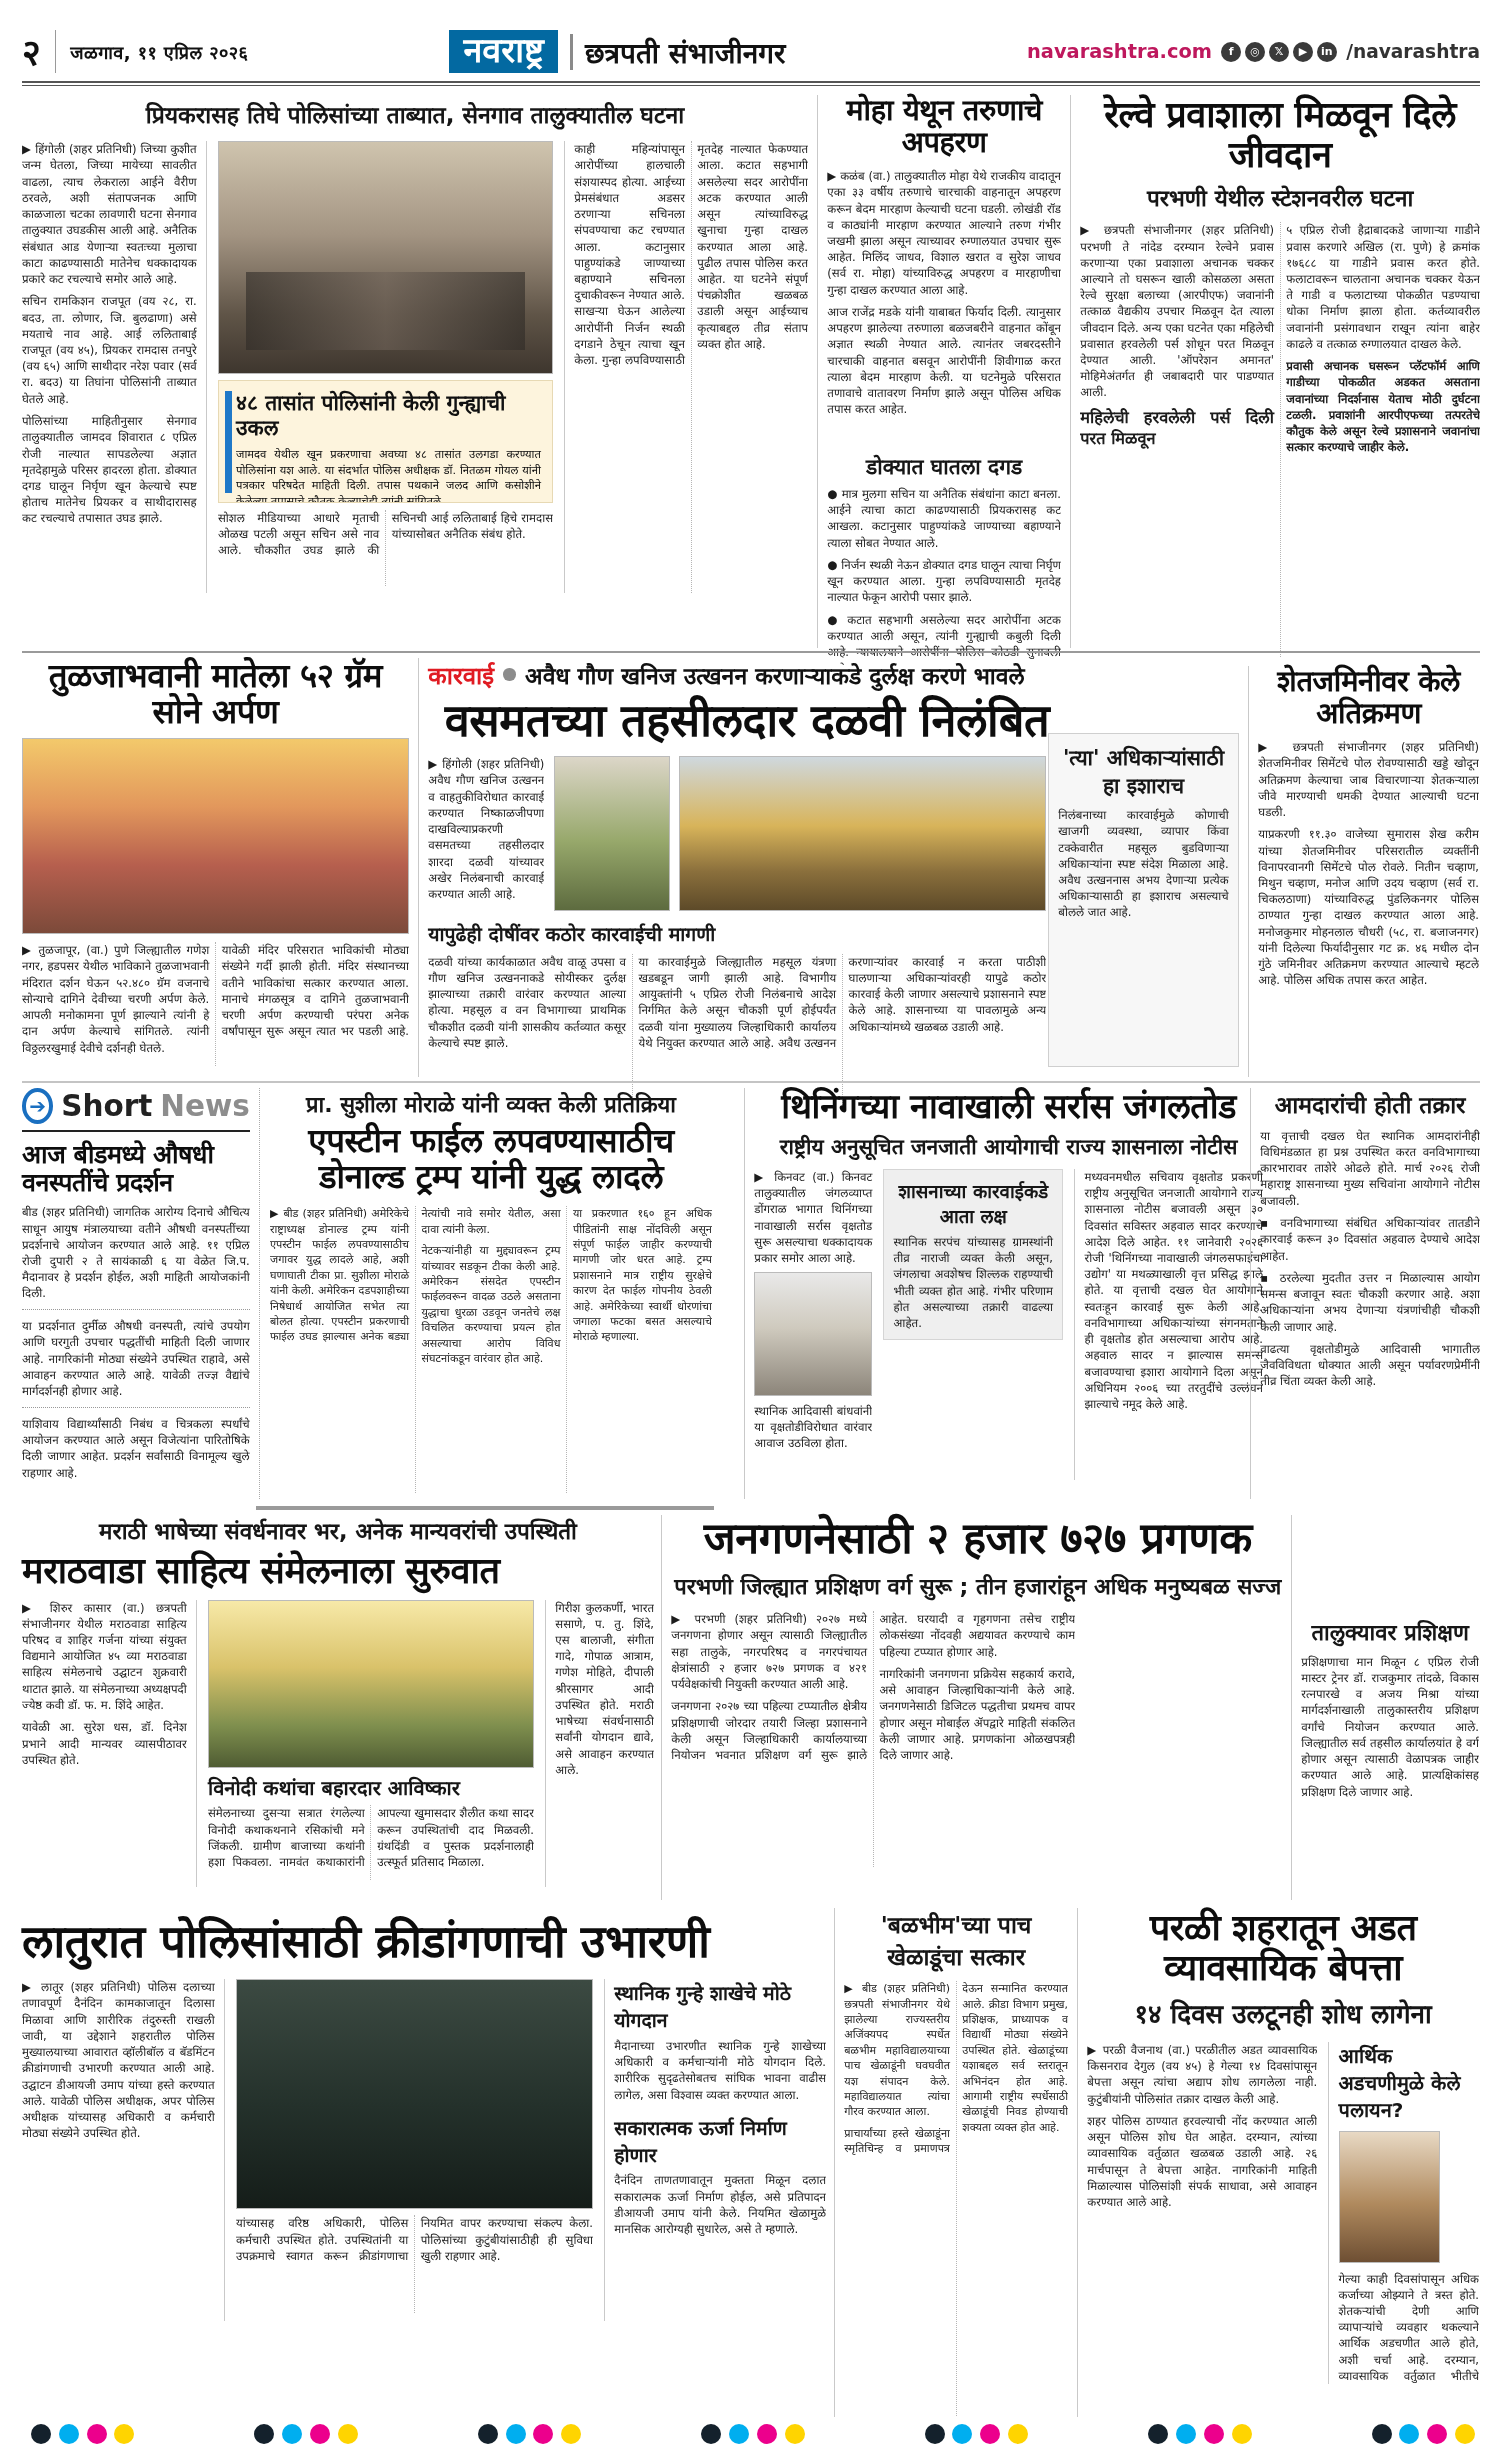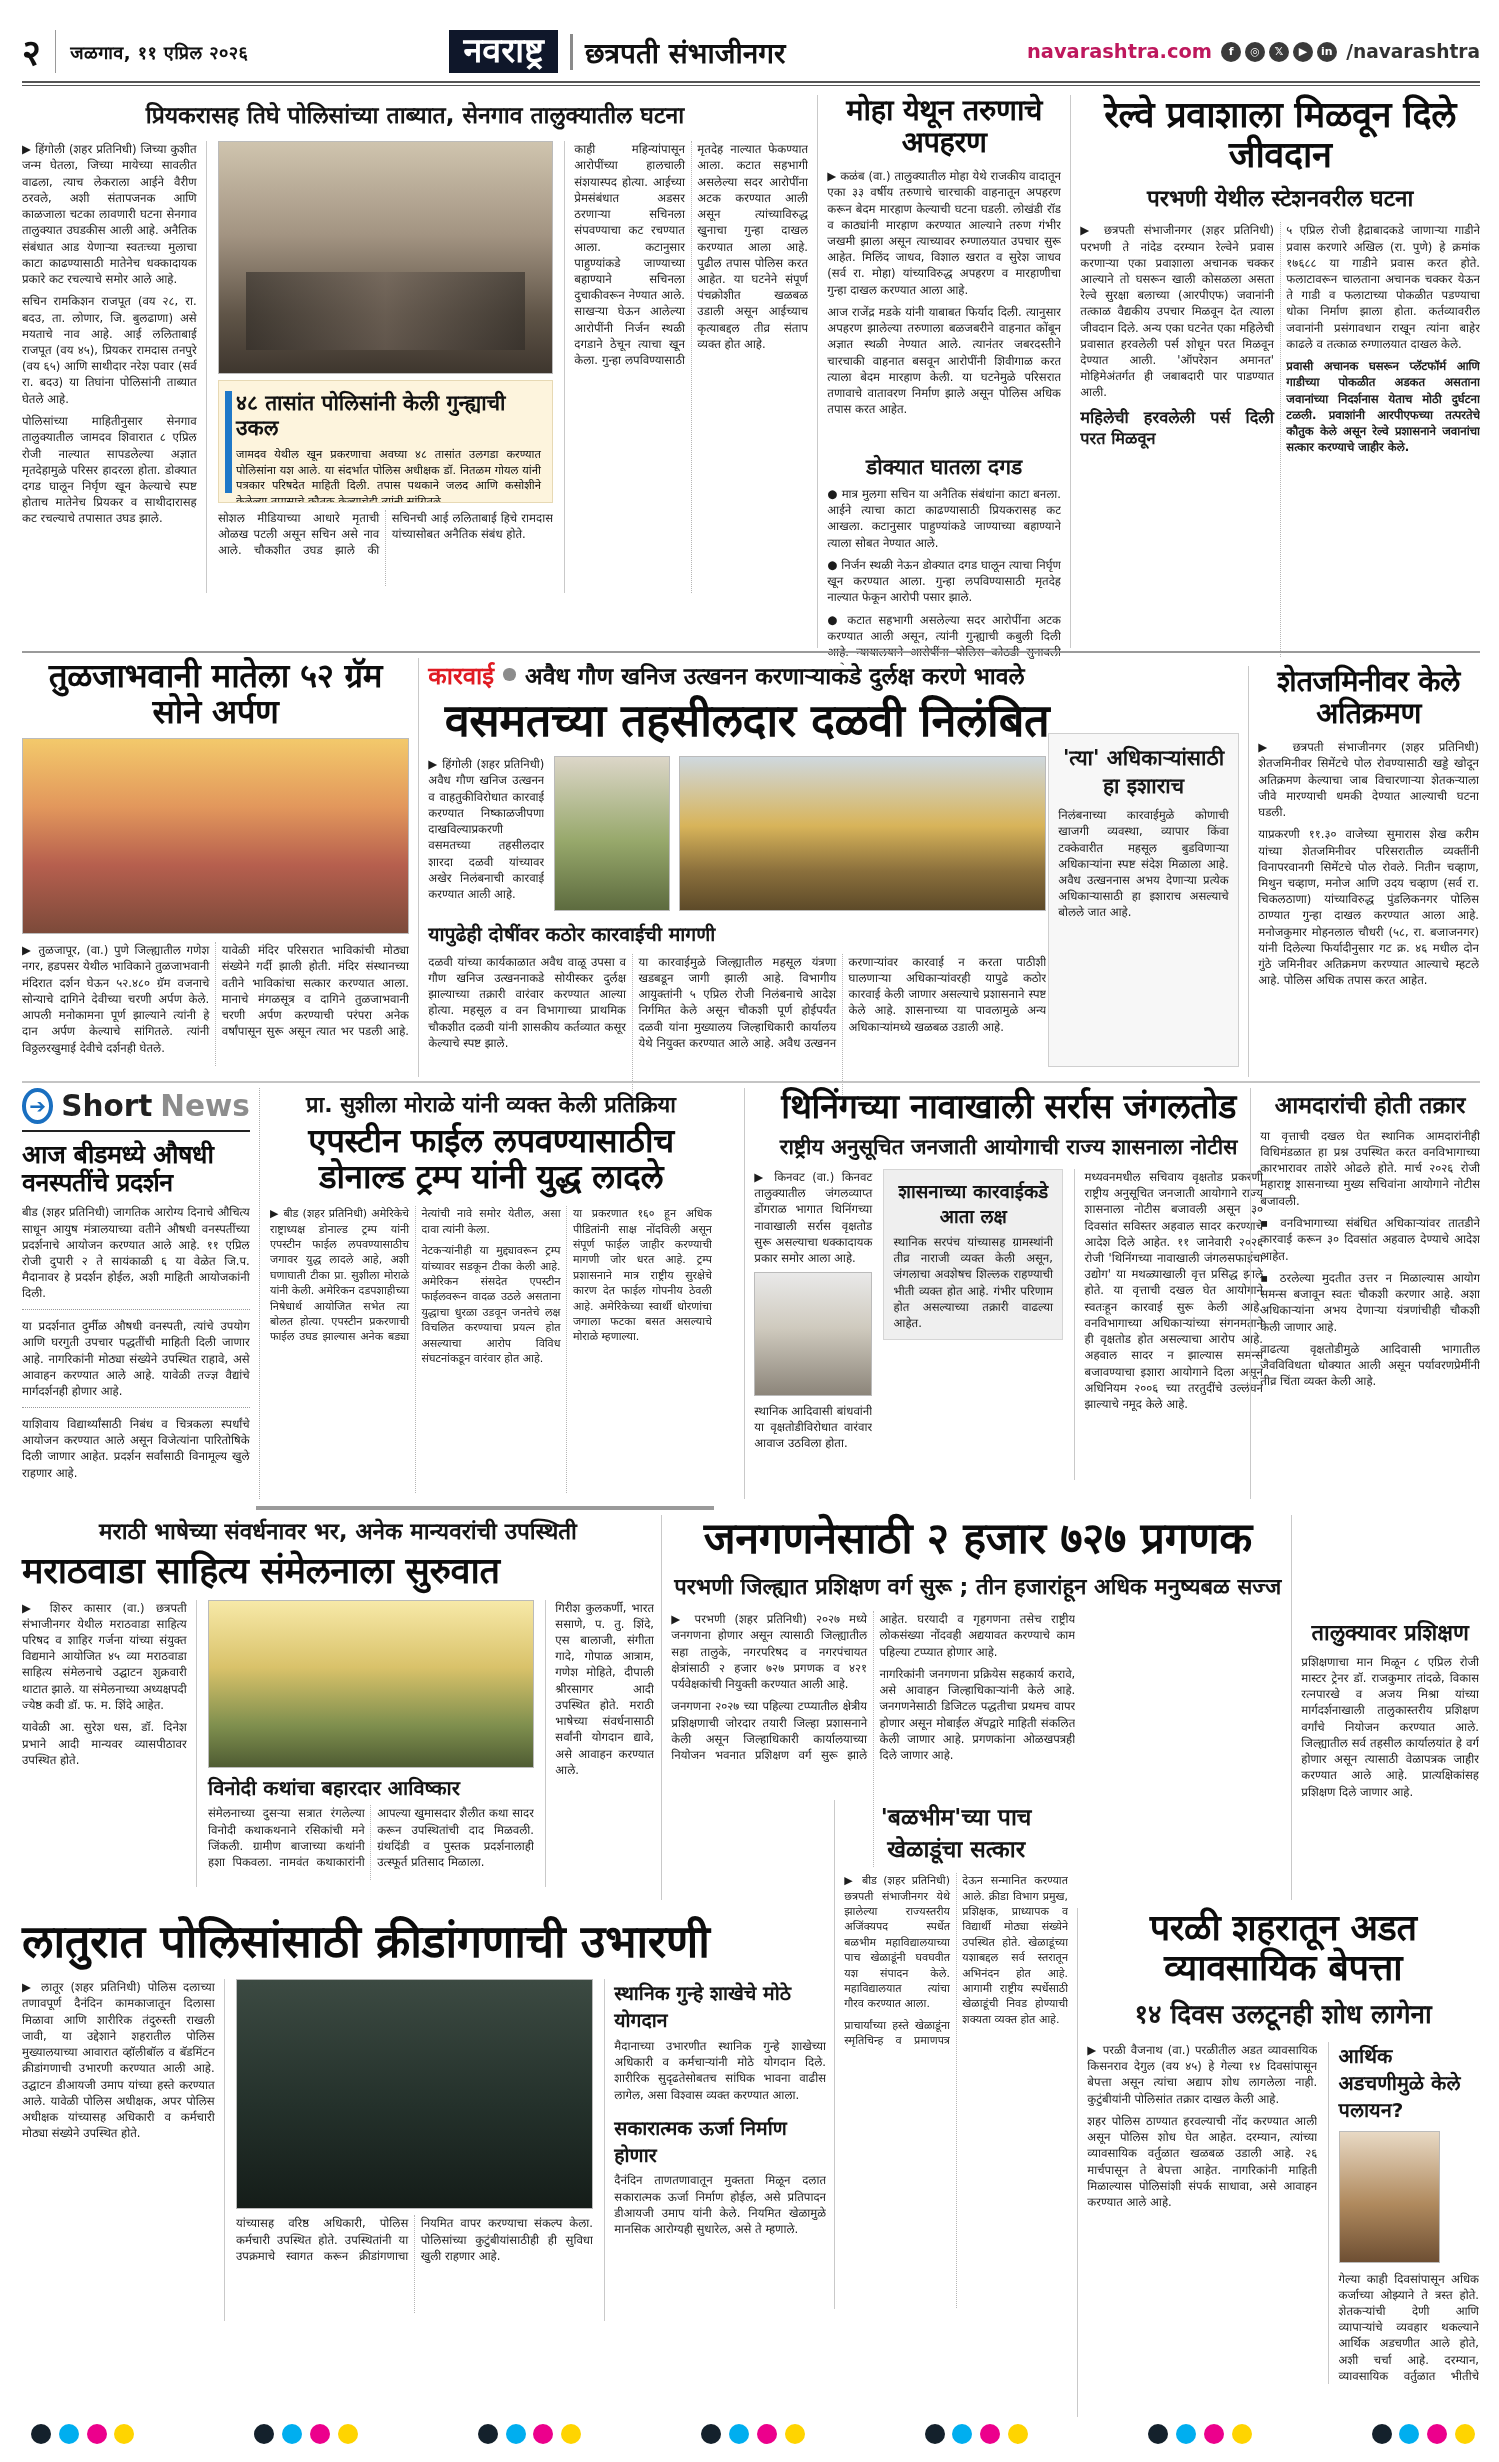--- a/index.html
+++ b/index.html
@@ -5,21 +5,21 @@
   * { margin:0; padding:0; box-sizing:border-box; }
   html,body { background:#e8e8e8; }
   body { font-family:"DejaVu Sans", sans-serif; }
   .page { position:relative; width:1500px; height:2462px; background:#ffffff; margin:0 auto; overflow:hidden; color:#111; }
   .abs { position:absolute; }
 
   
   .pageno { font-size:36px; font-weight:700; }
   .hdr-divider { width:1.6px; background:#9a9a9a; }
   .dateline { font-size:18px; font-weight:700; letter-spacing:0.4px; }
-  .masthead { background:#0f172a; color:#fff; font-weight:800; font-size:34px; padding:3.1px 14px 6.2px; line-height:1; }
+  .masthead { background:#0369a1; color:#fff; font-weight:800; font-size:34px; padding:3.1px 14px 6.2px; line-height:1; }
   .edition { font-size:28px; font-weight:800; }
   .hdr-vbar { width:2.3px; height:36px; background:#8a8a8a; }
   .website { font-size:19.4px; color:#be185d; font-weight:600; }
   .social { display:flex; gap:3.9px; align-items:center; }
   .sicon { width:20px; height:20px; border-radius:50%; background:#3a3a3a; color:#fff; font-size:11px; font-weight:700; display:flex; align-items:center; justify-content:center; }
   .handle { font-size:18.6px; color:#333; font-weight:600; }
   .rule-double { border-top:2.3px solid #555; border-bottom:0.8px solid #555; height:5.4px; }
   .rule-gray { background:#9a9a9a; height:3.1px; }
 
   
@@ -291,21 +291,21 @@
       </div>
       <div class="clip vsep-l" style="flex:1; height:100%;">
         <div class="sub" style="font-size:19.4px; text-align:left;">स्थानिक गुन्हे शाखेचे मोठे योगदान</div>
         <div class="body-t" style="margin-top:4.7px;">मैदानाच्या उभारणीत स्थानिक गुन्हे शाखेच्या अधिकारी व कर्मचाऱ्यांनी मोठे योगदान दिले. शारीरिक सुदृढतेसोबतच सांघिक भावना वाढीस लागेल, असा विश्वास व्यक्त करण्यात आला.</div>
         <div class="sub" style="font-size:19.4px; text-align:left; margin-top:11px;">सकारात्मक ऊर्जा निर्माण होणार</div>
         <div class="body-t" style="margin-top:4.7px;">दैनंदिन ताणतणावातून मुक्तता मिळून दलात सकारात्मक ऊर्जा निर्माण होईल, असे प्रतिपादन डीआयजी उमाप यांनी केले. नियमित खेळामुळे मानसिक आरोग्यही सुधारेल, असे ते म्हणाले.</div>
       </div>
     </div>
   </section>
 
-  <section class="abs vsep-l" style="left:834px; top:1800px; width:234px; height:509px;">
+  <section class="abs vsep-l" style="left:834px; top:1908px; width:234px; height:509px;">
     <div class="sub" style="font-size:23px;">'बळभीम'च्या पाच खेळाडूंचा सत्कार</div>
     <div class="body-t cols2 clip" style="margin-top:9.3px; height:435px; font-size:11px;">
       <p>▶ बीड (शहर प्रतिनिधी) छत्रपती संभाजीनगर येथे झालेल्या राज्यस्तरीय अजिंक्यपद स्पर्धेत बळभीम महाविद्यालयाच्या पाच खेळाडूंनी घवघवीत यश संपादन केले. महाविद्यालयात त्यांचा गौरव करण्यात आला.</p>
       <p>प्राचार्यांच्या हस्ते खेळाडूंना स्मृतिचिन्ह व प्रमाणपत्र देऊन सन्मानित करण्यात आले. क्रीडा विभाग प्रमुख, प्रशिक्षक, प्राध्यापक व विद्यार्थी मोठ्या संख्येने उपस्थित होते. खेळाडूंच्या यशाबद्दल सर्व स्तरातून अभिनंदन होत आहे. आगामी राष्ट्रीय स्पर्धेसाठी खेळाडूंची निवड होण्याची शक्यता व्यक्त होत आहे.</p>
     </div>
   </section>
 
   <section class="abs vsep-l" style="left:1077px; top:1908px; width:402px; height:509px;">
     <div class="hl" style="font-size:36px;">परळी शहरातून अडत व्यावसायिक बेपत्ता</div>
     <div class="sub" style="font-size:26px; margin-top:7.8px;">१४ दिवस उलटूनही शोध लागेना</div>

